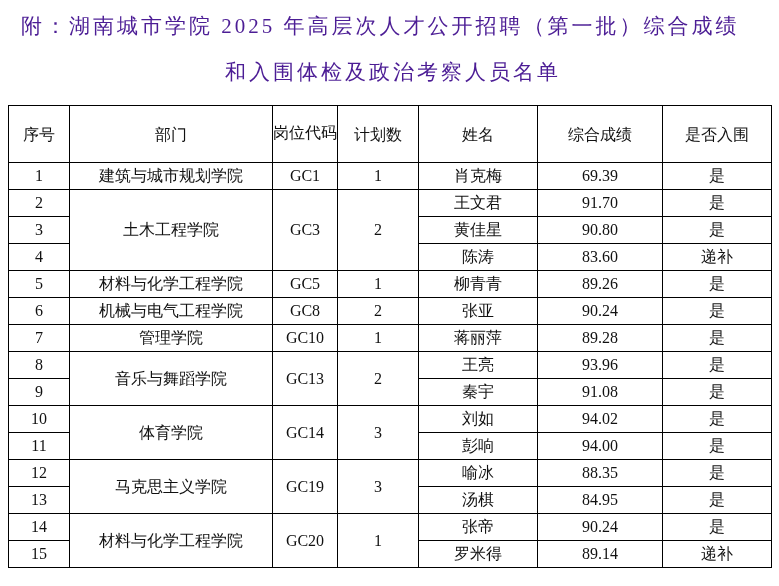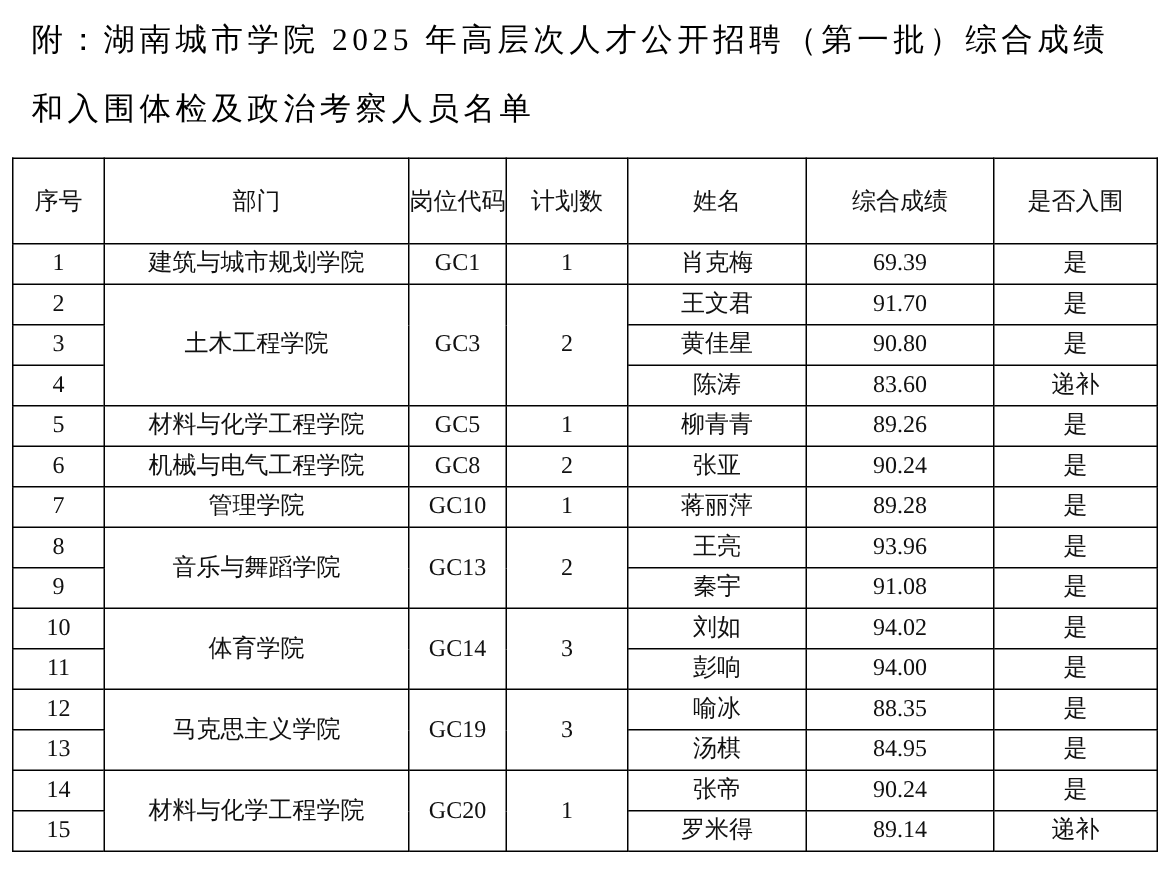--- a/index.html
+++ b/index.html
@@ -12,24 +12,25 @@
     height: 586px;
     overflow: hidden;
     color: #000000;
     font-family: "Liberation Serif", "DejaVu Serif", serif;
   }
   .title {
     padding: 12px 14px 0 21px;
     font-size: 21px;
     line-height: 28px;
     letter-spacing: 3px;
-    color: #000000;
+    color: #4c1d95;
   }
   .title-line + .title-line {
     margin-top: 18px;
+    text-align: center;
   }
   table.results {
     border-collapse: collapse;
     table-layout: fixed;
     width: 763px;
     margin: 19px 0 0 8px;
   }
   table.results th,
   table.results td {
     border: 1px solid #000000;
@@ -40,20 +41,21 @@
     padding: 0;
     overflow: hidden;
     color: #111111;
   }
   table.results thead th {
     height: 56px;
     line-height: 23px;
   }
   th.hdr-job-code {
     padding: 0 12px;
+    font-family: Liberation Mono, monospace;
   }
   table.results tbody td {
     height: 26px;
     line-height: 22px;
   }
   td.cell-serial { font-size: 15px; }
   td.cell-score, td.cell-job-code { font-size: 16px; }
 </style>
 </head>
 <body>

